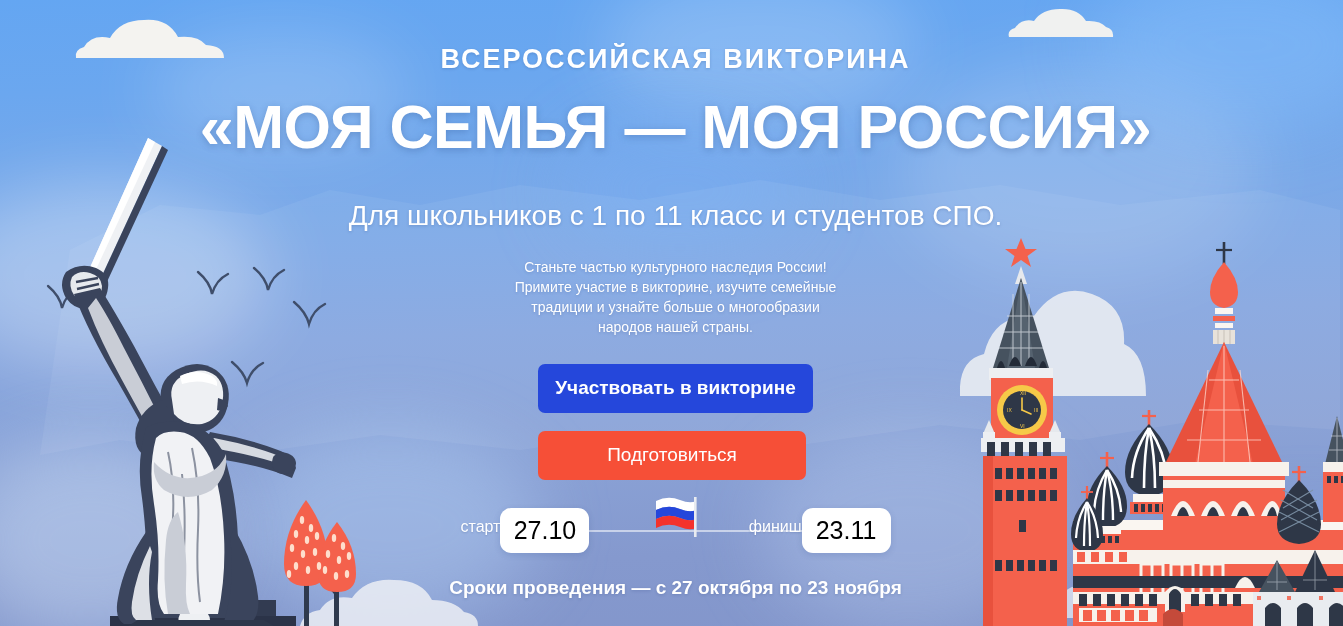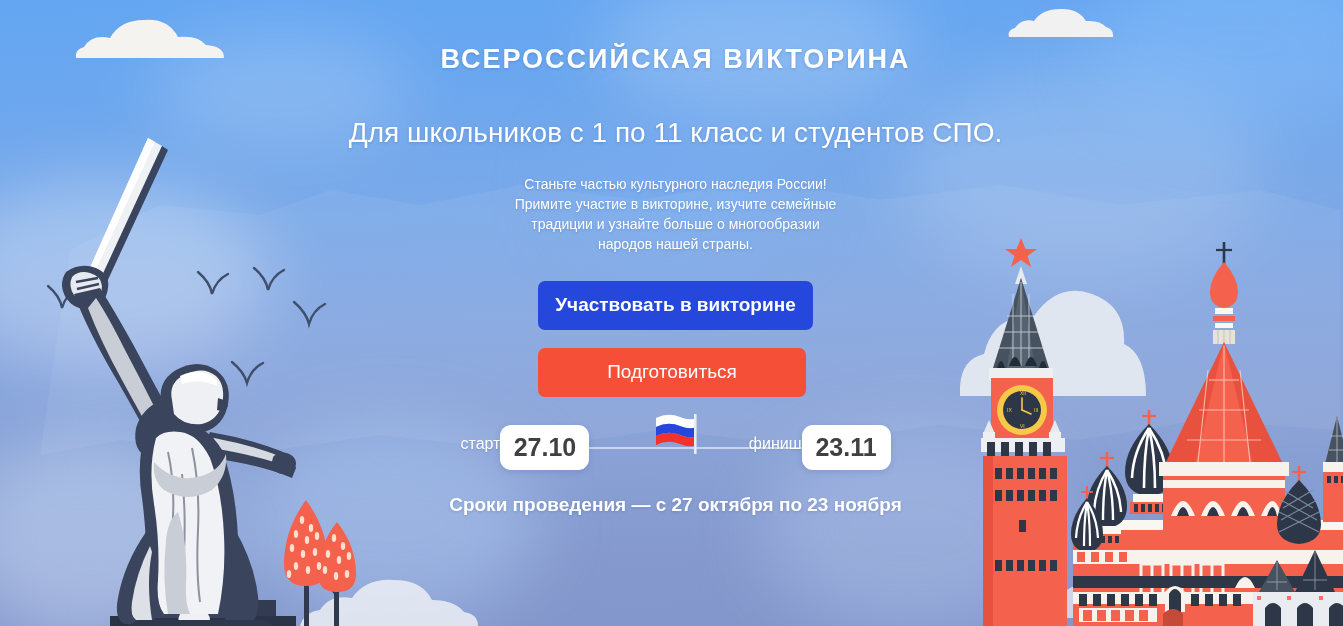--- a/index.html
+++ b/index.html
@@ -75,21 +75,21 @@
   }
   .dateblock { display:flex; flex-direction:row; align-items:center; z-index:3; }
   .datelabel {
     font-size:16px; color:#ffffff; margin-bottom:7px;
     text-shadow:0 1px 2px rgba(30,60,120,.22);
   }
   .datecard {
     background:#ffffff; border-radius:11px;
     width:89px; height:45px;
     display:flex; align-items:center; justify-content:center;
-    font-size:25px; font-weight:bold; color:#404040;
+    font-size:25px; font-weight:normal; color:#000000;
     box-shadow:0 2px 6px rgba(40,70,130,.16);
   }
   .dateline {
     position:absolute; left:88px; right:88px; bottom:21px; height:2px;
     background:rgba(255,255,255,.55); z-index:1;
   }
   .flagwrap { position:absolute; left:50%; bottom:10px; transform:translateX(-50%); z-index:4; }
   .period {
     margin-top:24px;
     font-size:19px; font-weight:bold; color:#ffffff; text-align:center;
@@ -540,20 +540,21 @@
       </g>
 
       <path d="M186 406 L186 394 Q196 384 206 394 L206 406 Z" fill="#C44A3A"></path>
     </g>
   </svg>
 
   <div class="content">
 
     <div class="kicker">ВСЕРОССИЙСКАЯ ВИКТОРИНА</div>
 
+    <h1 class="title">«МОЯ СЕМЬЯ — МОЯ РОССИЯ»</h1>
 
     <div class="lead">Для школьников с 1 по 11 класс и студентов СПО.</div>
 
     <div class="desc">
       <div>Станьте частью культурного наследия России!</div>
       <div>Примите участие в викторине, изучите семейные</div>
       <div>традиции и узнайте больше о многообразии</div>
       <div>народов нашей страны.</div>
     </div>
 

